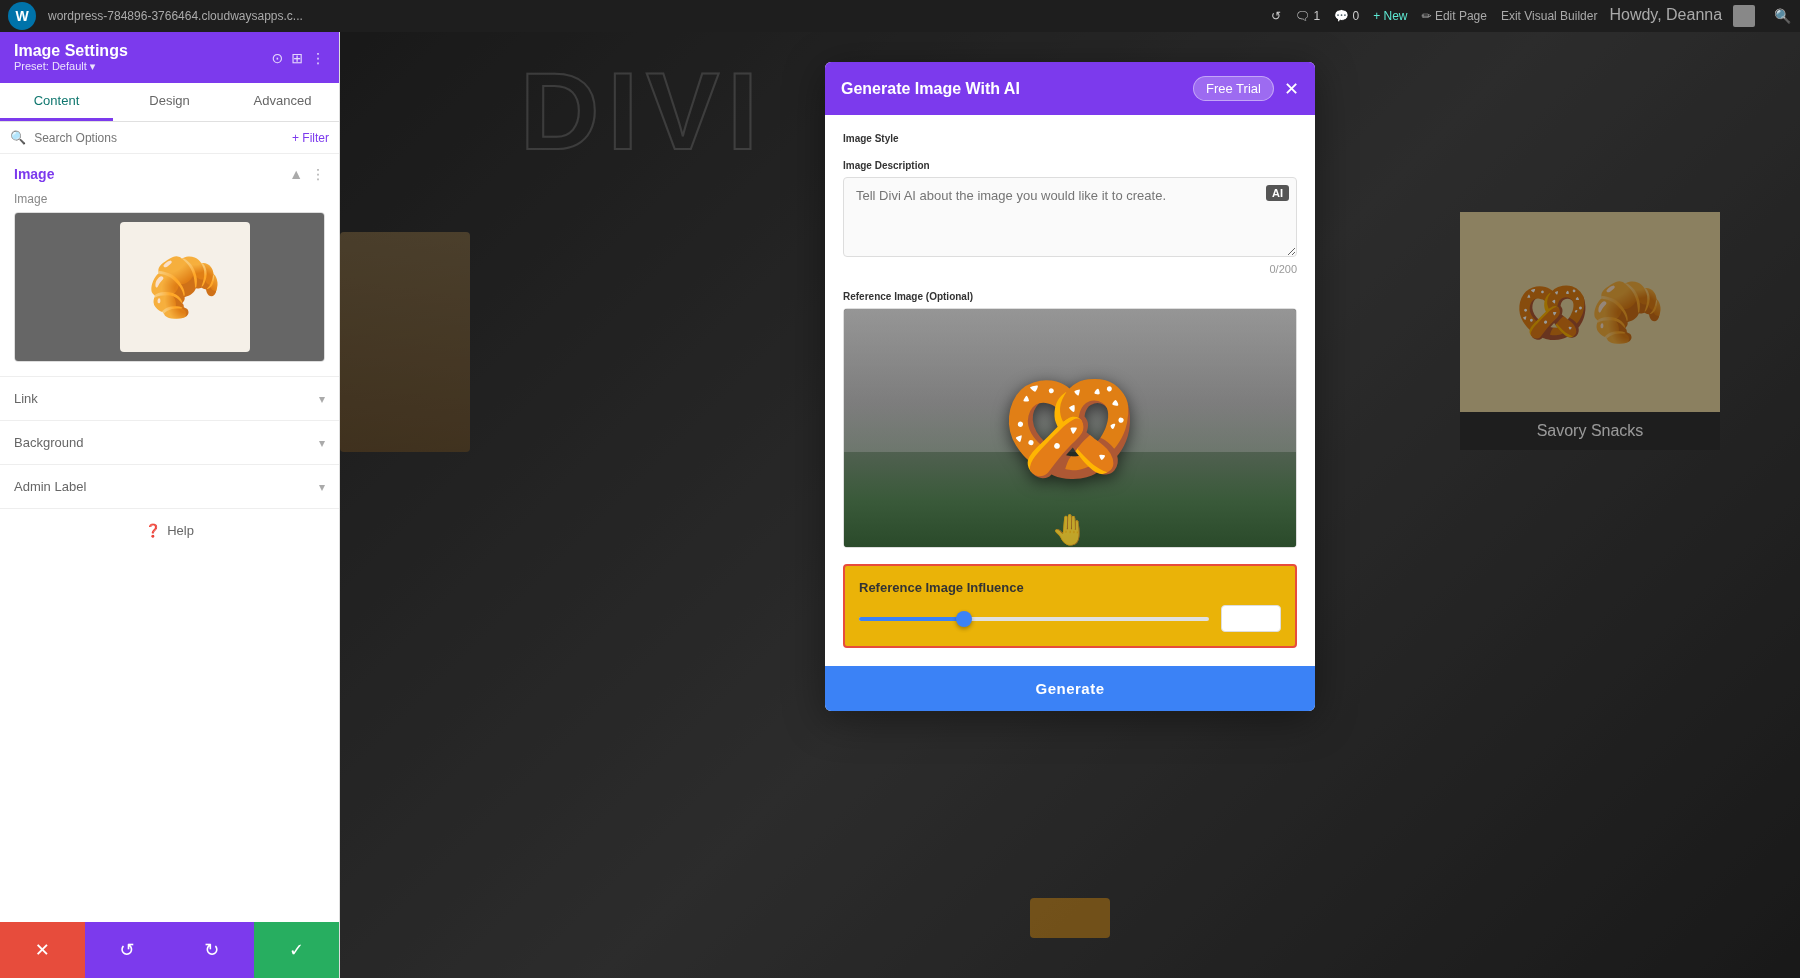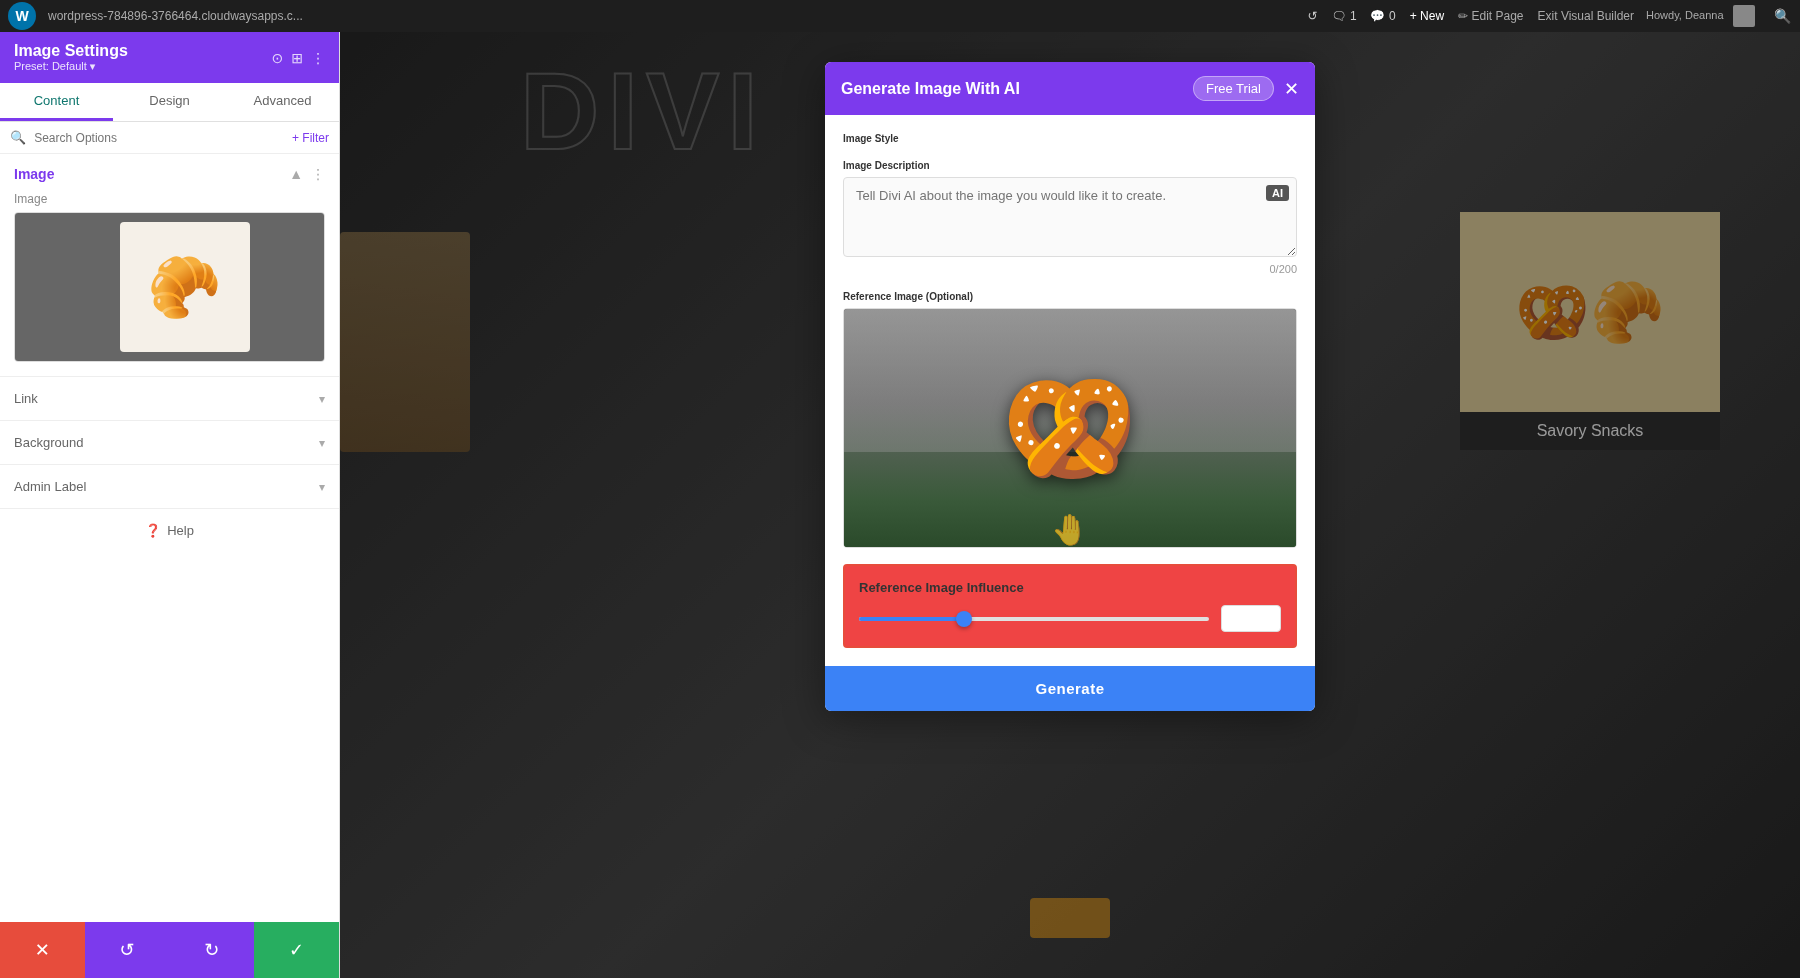--- a/index.html
+++ b/index.html
@@ -16,21 +16,21 @@
       display: flex; align-items: center; justify-content: center;
       color: white; font-size: 14px; font-weight: bold; flex-shrink: 0;
     }
     .wp-admin-bar .admin-url {
       color: #aaa; font-size: 12px; flex: 1; overflow: hidden; text-overflow: ellipsis; white-space: nowrap;
     }
     .wp-admin-bar .admin-icons {
       display: flex; align-items: center; gap: 14px; color: #aaa; font-size: 12px;
     }
     .wp-admin-bar .admin-icons span { cursor: pointer; color: #ccc; }
-    .wp-admin-bar .howdy { color: #aaa; font-size: 11px; margin-left: auto; }
+    .wp-admin-bar .howdy { color: #aaa; font-size: 16px; margin-left: auto; }
 
     
     .main-layout {
       display: flex; margin-top: 32px; height: calc(978px - 32px);
     }
 
     
     .left-sidebar {
       width: 340px; background: #fff; border-right: 1px solid #ddd;
       display: flex; flex-direction: column; flex-shrink: 0; position: relative; z-index: 100;
@@ -186,21 +186,21 @@
     }
     .reference-image-inner {
       width: 100%; height: 100%;
       background: linear-gradient(180deg, #3a3a3a 0%, #1a1a1a 60%, #2d4a2d 100%);
       display: flex; align-items: center; justify-content: center;
     }
 
     
     .influence-section {
       border: 2px solid #e74c3c; border-radius: 4px; padding: 14px;
-      margin-top: 10px; background: #ef4444;
+      margin-top: 10px; background: #eab308;
     }
     .influence-label { font-size: 13px; font-weight: 600; color: #333; margin-bottom: 10px; display: block; }
     .slider-row { display: flex; align-items: center; gap: 12px; }
     .slider-wrapper { flex: 1; position: relative; }
     .percent-input {
       width: 60px; padding: 5px 8px; border: 1px solid #ddd; border-radius: 4px;
       font-size: 13px; text-align: center; color: #555;
     }
 
     .generate-btn {
@@ -212,21 +212,21 @@
 </head>
 <body>
 
 <div class="wp-admin-bar">
   <div class="wp-logo">W</div>
   <span class="admin-url">wordpress-784896-3766464.cloudwaysapps.c...</span>
   <div class="admin-icons">
     <span>↺</span>
     <span>🗨 1</span>
     <span>💬 0</span>
-    <span style="color:#ffffff; cursor:pointer;">+ New</span>
+    <span style="color:#5eead4; cursor:pointer;">+ New</span>
     <span style="color:#aaa; cursor:pointer;">✏ Edit Page</span>
     <span style="color:#aaa; cursor:pointer;">Exit Visual Builder</span>
   </div>
   <span class="howdy">
     <span>Howdy, Deanna</span>
     <span style="display:inline-block; width:22px; height:22px; background:#888; border-radius:2px; vertical-align:middle; margin-left:6px;"></span>
   </span>
   <span style="color:#aaa; font-size:14px; cursor:pointer; margin-left:8px;">🔍</span>
 </div>
 

